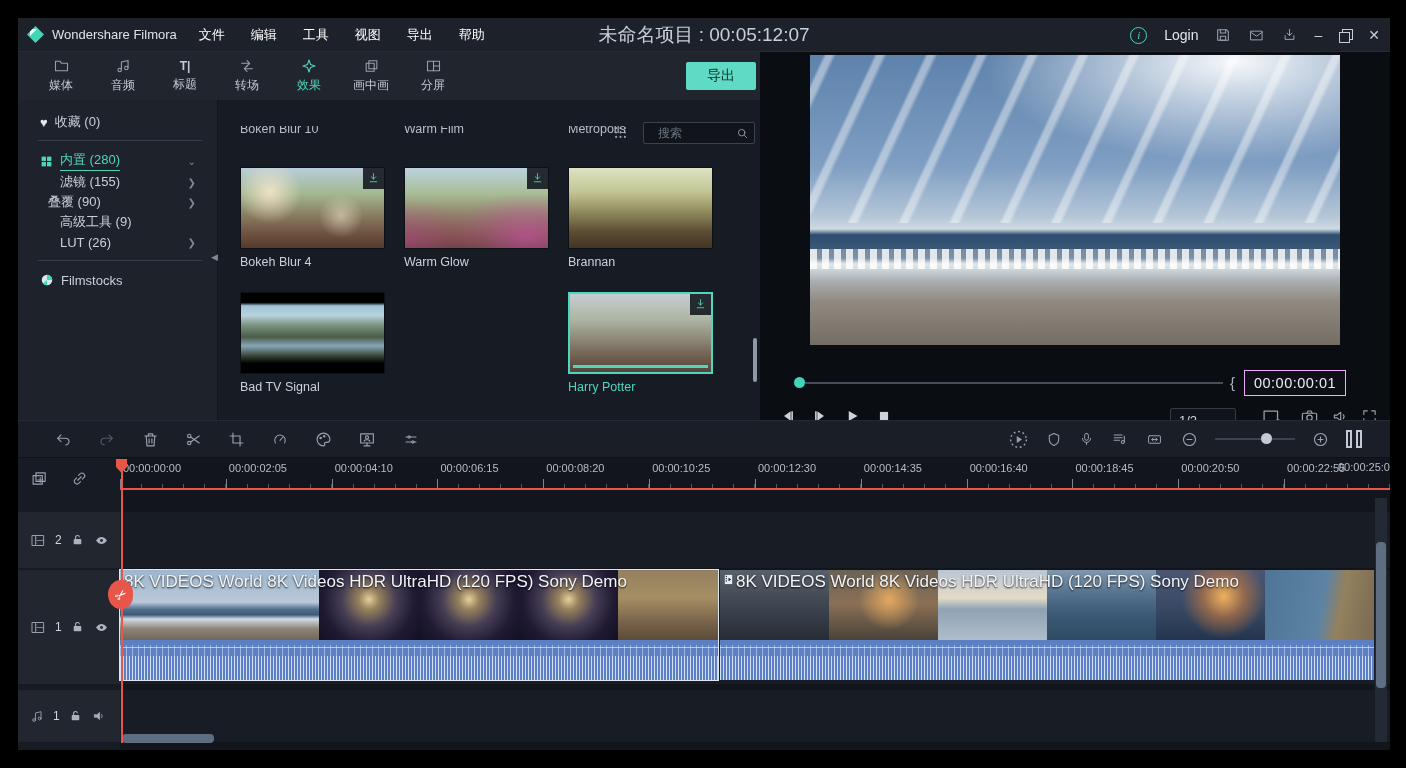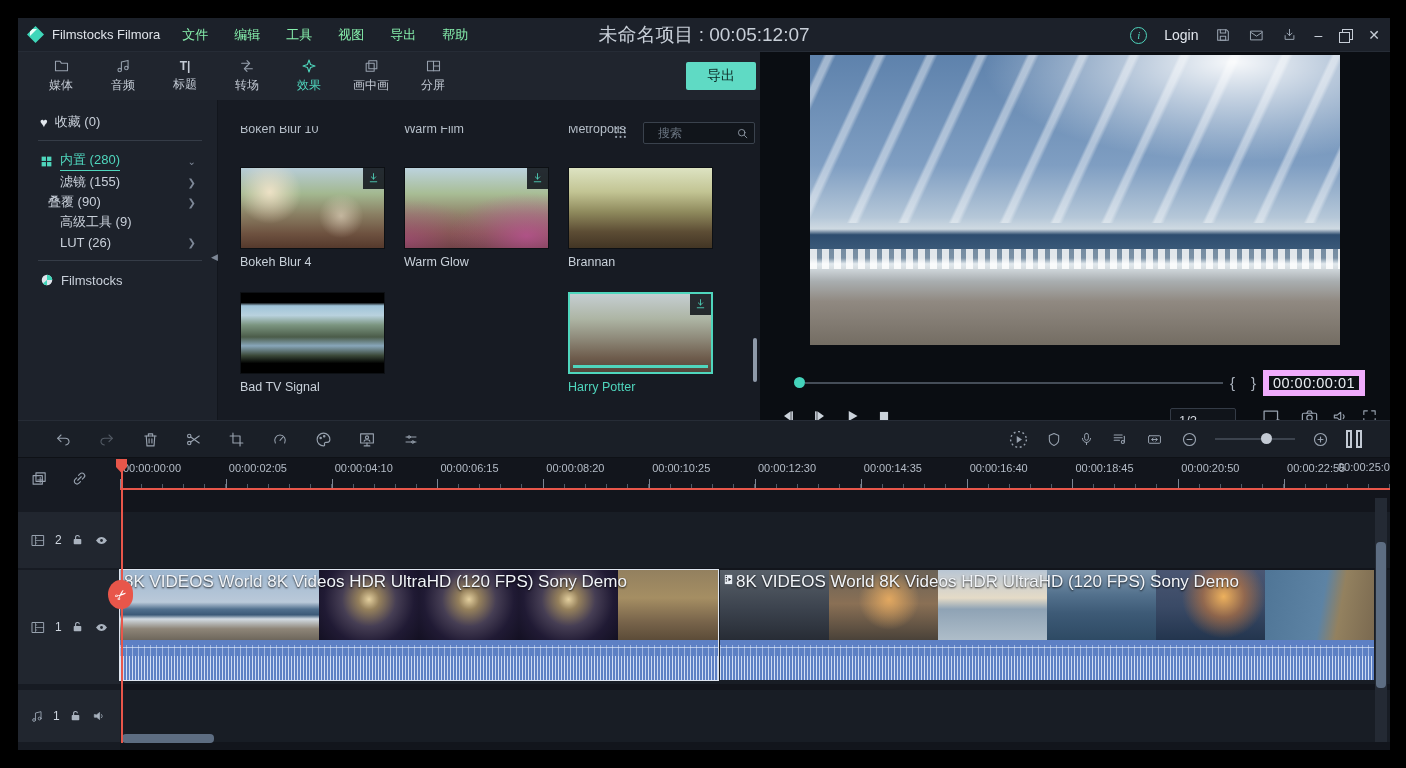--- a/index.html
+++ b/index.html
@@ -9,21 +9,21 @@
   .abs{position:absolute}
   svg{display:block}
   .sic{fill:none;stroke:#97a1ae;stroke-width:1.6;stroke-linecap:round;stroke-linejoin:round}
   .teal{stroke:#4fd6bd}
   
   #titlebar{left:0;top:0;width:1372px;height:34px;background:#1c212a;border-bottom:1px solid #262c36;display:flex;align-items:center}
   .logo{width:17px;height:17px;margin-left:9px;background:#3fd6b9;clip-path:polygon(50% 0,100% 50%,50% 100%,0 50%);position:relative}
   .logo::after{content:"";position:absolute;left:3px;top:3px;width:7px;height:7px;background:#eafff9;clip-path:polygon(0 0,100% 0,0 100%)}
   .appname{color:#dfe3e9;font-size:13px;margin-left:8px;white-space:nowrap}
   .menus{display:flex;gap:26px;margin-left:22px}
-  .menu{color:#86efac;font-size:13px;cursor:default}
+  .menu{color:#ffffff;font-size:13px;cursor:default}
   .tb-center{position:absolute;left:0;right:0;text-align:center;color:#c8cfd8;font-size:19px;pointer-events:none}
   .tb-right{position:absolute;right:10px;top:0;height:34px;display:flex;align-items:center;gap:17px}
   .info-ic{width:17px;height:17px;border:1.5px solid #4fd6bd;border-radius:50%;color:#4fd6bd;font-size:11px;display:flex;align-items:center;justify-content:center;font-style:italic;font-family:"Liberation Serif",serif}
   .login{color:#e2e7ee;font-size:14px}
   .winbtn{color:#c6cdd6;font-size:14px;line-height:1}
   .maxbtn{width:12px;height:12px;position:relative}
   .maxbtn::before{content:"";position:absolute;left:3px;top:0;width:9px;height:9px;border:1.2px solid #c6cdd6}
   .maxbtn::after{content:"";position:absolute;left:0;top:3px;width:9px;height:9px;border:1.2px solid #c6cdd6;background:#1c212a}
   
   #tabbar{left:0;top:34px;width:742px;height:48px;background:#20252e;display:flex;padding-left:12px}
@@ -65,21 +65,21 @@
   
   #preview{left:742px;top:34px;width:630px;height:368px;background:#0a0d12}
   .video{position:absolute;left:50px;top:3px;width:530px;height:290px;background:
     radial-gradient(ellipse at 80% 4%,rgba(255,255,255,.95),rgba(255,255,255,0) 42%) 0 0/100% 60% no-repeat,
     repeating-linear-gradient(115deg,rgba(255,255,255,0) 0 12px,rgba(255,255,255,.42) 15px 20px,rgba(255,255,255,0) 24px 46px) 0 0/100% 58% no-repeat,
     repeating-linear-gradient(90deg,rgba(255,255,255,.85) 0 7px,rgba(228,234,238,.35) 7px 12px) 0 72%/100% 7% no-repeat,
     linear-gradient(180deg,#5e82ac 0%,#7f9ec2 38%,#b5c7d8 56%,#cfdae2 60%,#2e4d6f 62%,#41607e 70%,#dfe7ec 72%,#a9aeb0 78%,#908981 85%,#746d63 100%)}
   .seek-dot{position:absolute;left:34px;top:325px;width:11px;height:11px;border-radius:50%;background:#44d3bb}
   .seek-line{position:absolute;left:45px;top:330px;width:418px;height:2px;background:#454d58}
   .brace{position:absolute;top:322px;color:#aab2bd;font-size:15px}
-  .timecode{position:absolute;left:503px;top:318px;width:102px;height:26px;background:#0d1116;border:6px solid #f0abfc;color:#e9edf2;font-size:14.5px;display:flex;align-items:center;justify-content:center;letter-spacing:.5px}
+  .timecode{position:absolute;left:484px;top:318px;width:102px;height:26px;background:#0d1116;border:1px solid #f0abfc;color:#e9edf2;font-size:14.5px;display:flex;align-items:center;justify-content:center;letter-spacing:.5px}
   .transport{position:absolute;left:18px;top:355px;display:flex;gap:12px;align-items:center}
   .tbtn{width:20px;height:18px;display:flex;align-items:center;justify-content:center}
   .quality{position:absolute;left:410px;top:356px;width:66px;height:24px;background:#10141a;border:1px solid #343b46;border-radius:2px;color:#d5dae1;font-size:13px;display:flex;align-items:center;padding:0 8px;justify-content:space-between}
   .quality .chevd{color:#7e8897;font-size:10px}
   .pv-ic{position:absolute;top:356px}
   
   #tl-toolbar{left:0;top:402px;width:1372px;height:38px;background:#1a1f27;border-top:1px solid #262c36;border-bottom:1px solid #0e1116;display:flex;align-items:center}
   .ttl-left{display:flex;align-items:center;gap:26px;padding-left:36px}
   .ttl-right{position:absolute;right:28px;display:flex;align-items:center;gap:17px}
   .dim{opacity:.45}
@@ -129,21 +129,21 @@
   .v-track{position:absolute;left:1357px;top:40px;width:12px;height:244px;background:#242a34}
   .v-thumb{position:absolute;left:1358px;top:84px;width:10px;height:146px;background:#5d6d82;border-radius:4px}
 </style>
 </head>
 <body>
 
 <div id="app">
 
   <div id="titlebar" class="abs">
     <div class="logo"></div>
-    <span class="appname">Filmstocks Filmora</span>
+    <span class="appname">Wondershare Filmora</span>
     <div class="menus">
       <span class="menu">文件</span>
       <span class="menu">编辑</span>
       <span class="menu">工具</span>
       <span class="menu">视图</span>
       <span class="menu">导出</span>
       <span class="menu">帮助</span>
     </div>
     <div class="tb-center">未命名项目 : 00:05:12:07</div>
     <div class="tb-right">

